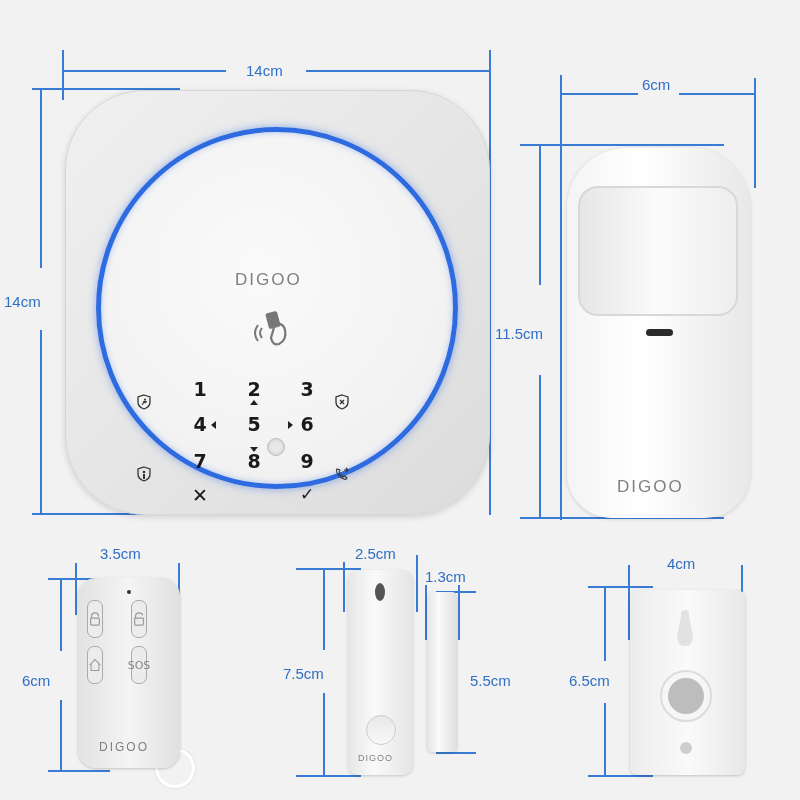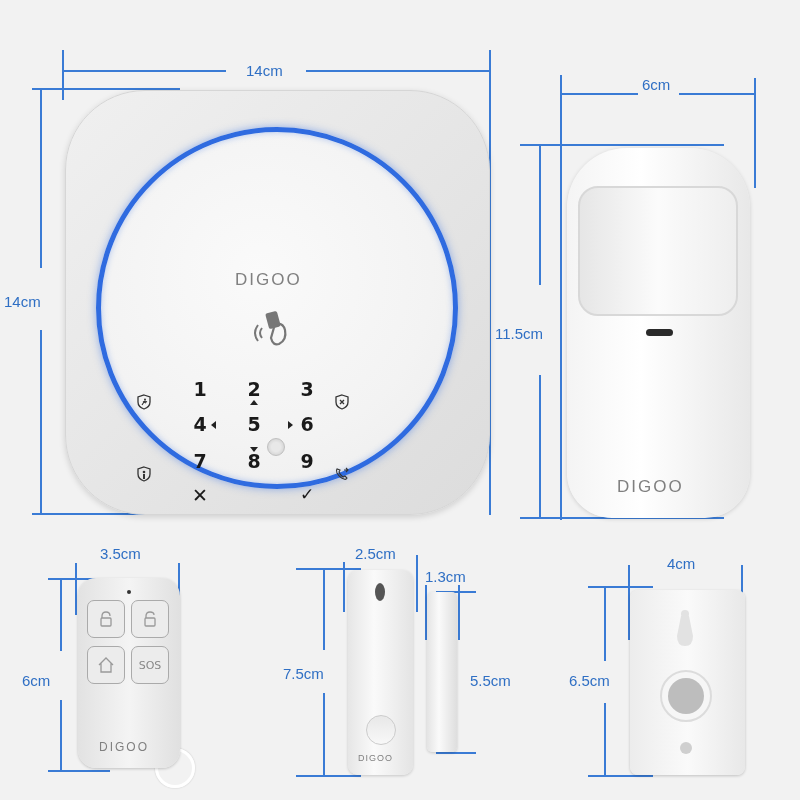--- a/index.html
+++ b/index.html
@@ -25,21 +25,21 @@
   
   .pir { left: 567px; top: 148px; width: 183px; height: 370px; border-radius: 60px 60px 45px 45px;
          background: linear-gradient(90deg, #f4f4f4 0%, #ffffff 40%, #e8e8e8 100%); box-shadow: 0 1px 4px rgba(0,0,0,0.15); }
   .pir-lens { position: absolute; left: 11px; top: 38px; width: 160px; height: 130px; border-radius: 20px;
               background: linear-gradient(90deg, #e6e6e6 0%, #fbfbfb 50%, #eeeeee 100%); border: 2px solid #d8d8d8; }
   .pir-led { position: absolute; left: 79px; top: 181px; width: 27px; height: 7px; border-radius: 4px; background: #2a2a2a; }
 
   
   .remote { left: 78px; top: 578px; width: 102px; height: 190px; border-radius: 18px;
             background: linear-gradient(90deg, #e2e2e2, #f4f4f4 50%, #e0e0e0); box-shadow: 0 1px 3px rgba(0,0,0,0.2); }
-  .rbtn { position: absolute; width: 38px; height: 38px; border-radius: 7px; border: 1px solid #aaa; background: #ececec;
+  .rbtn { position: absolute; width: 16px; height: 38px; border-radius: 7px; border: 1px solid #aaa; background: #ececec;
           display: flex; align-items: center; justify-content: center; color: #888; font-size: 11px; font-family: "DejaVu Sans", sans-serif; }
   .keyring { left: 155px; top: 748px; width: 40px; height: 40px; border-radius: 50%; border: 3px solid #fff; box-shadow: 0 0 2px rgba(0,0,0,0.2); }
 
   
   .door-main { left: 348px; top: 570px; width: 65px; height: 205px; border-radius: 10px;
                background: linear-gradient(90deg, #e6e6e6, #fafafa 40%, #e4e4e4); box-shadow: 0 1px 3px rgba(0,0,0,0.18); }
   .door-mag { left: 427px; top: 592px; width: 30px; height: 160px; border-radius: 5px;
               background: linear-gradient(90deg, #e4e4e4, #fafafa 40%, #dedede); box-shadow: 0 1px 3px rgba(0,0,0,0.18); }
 
   

